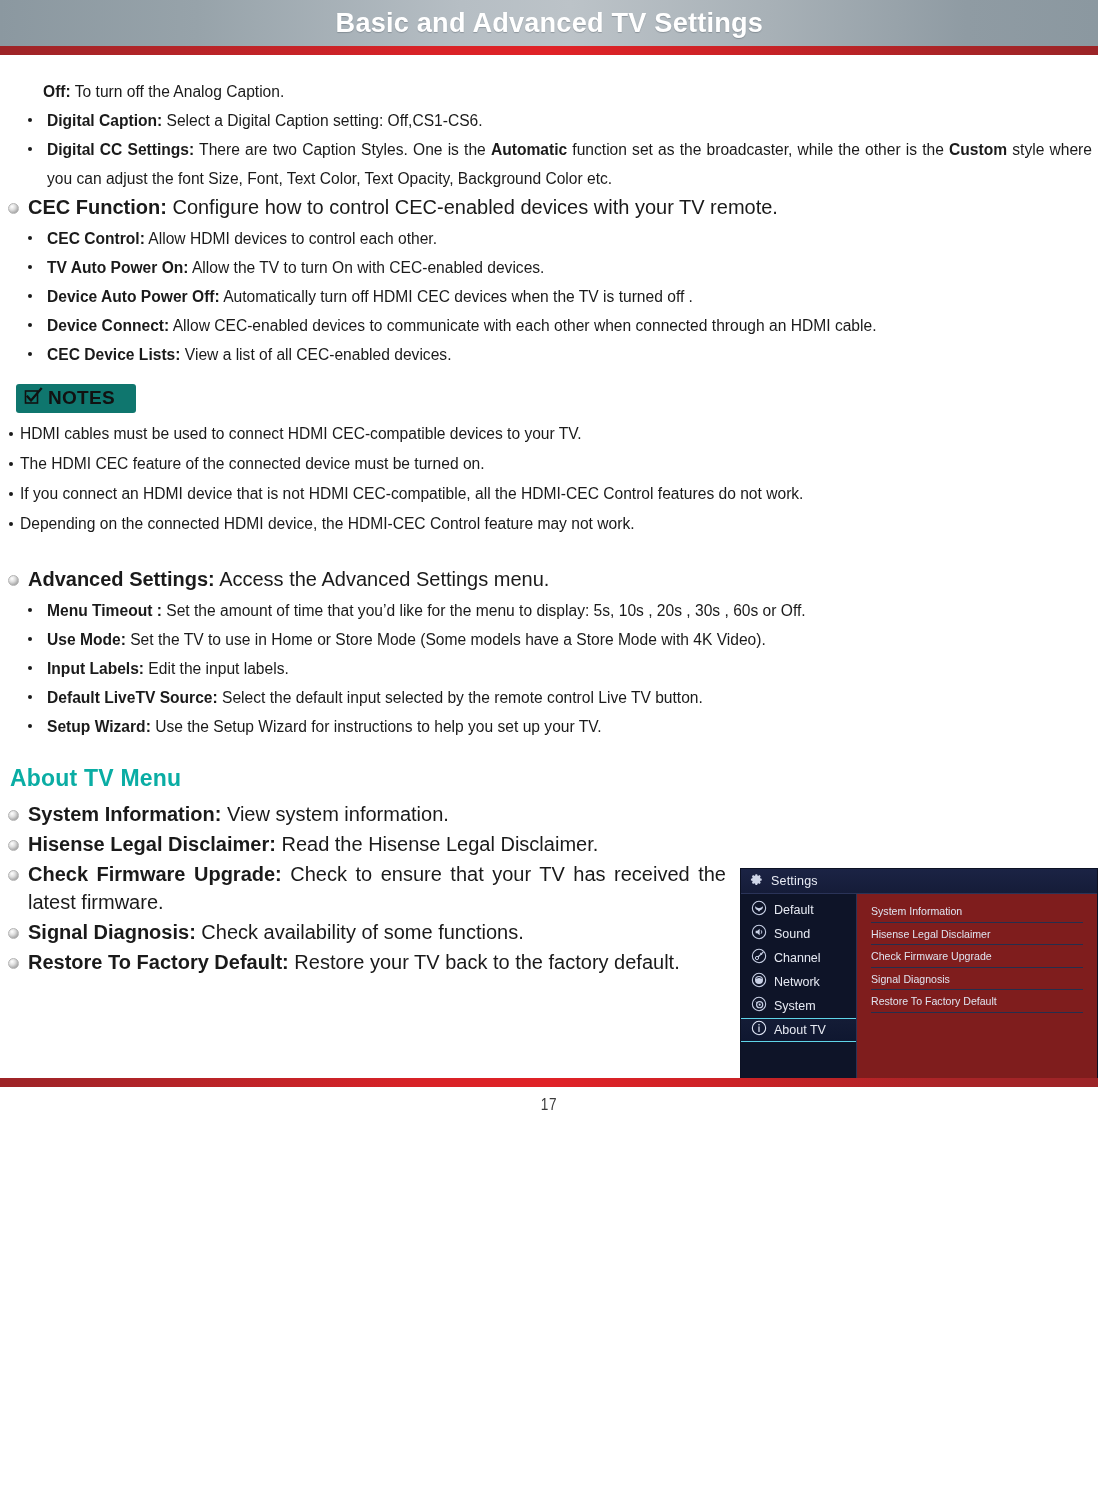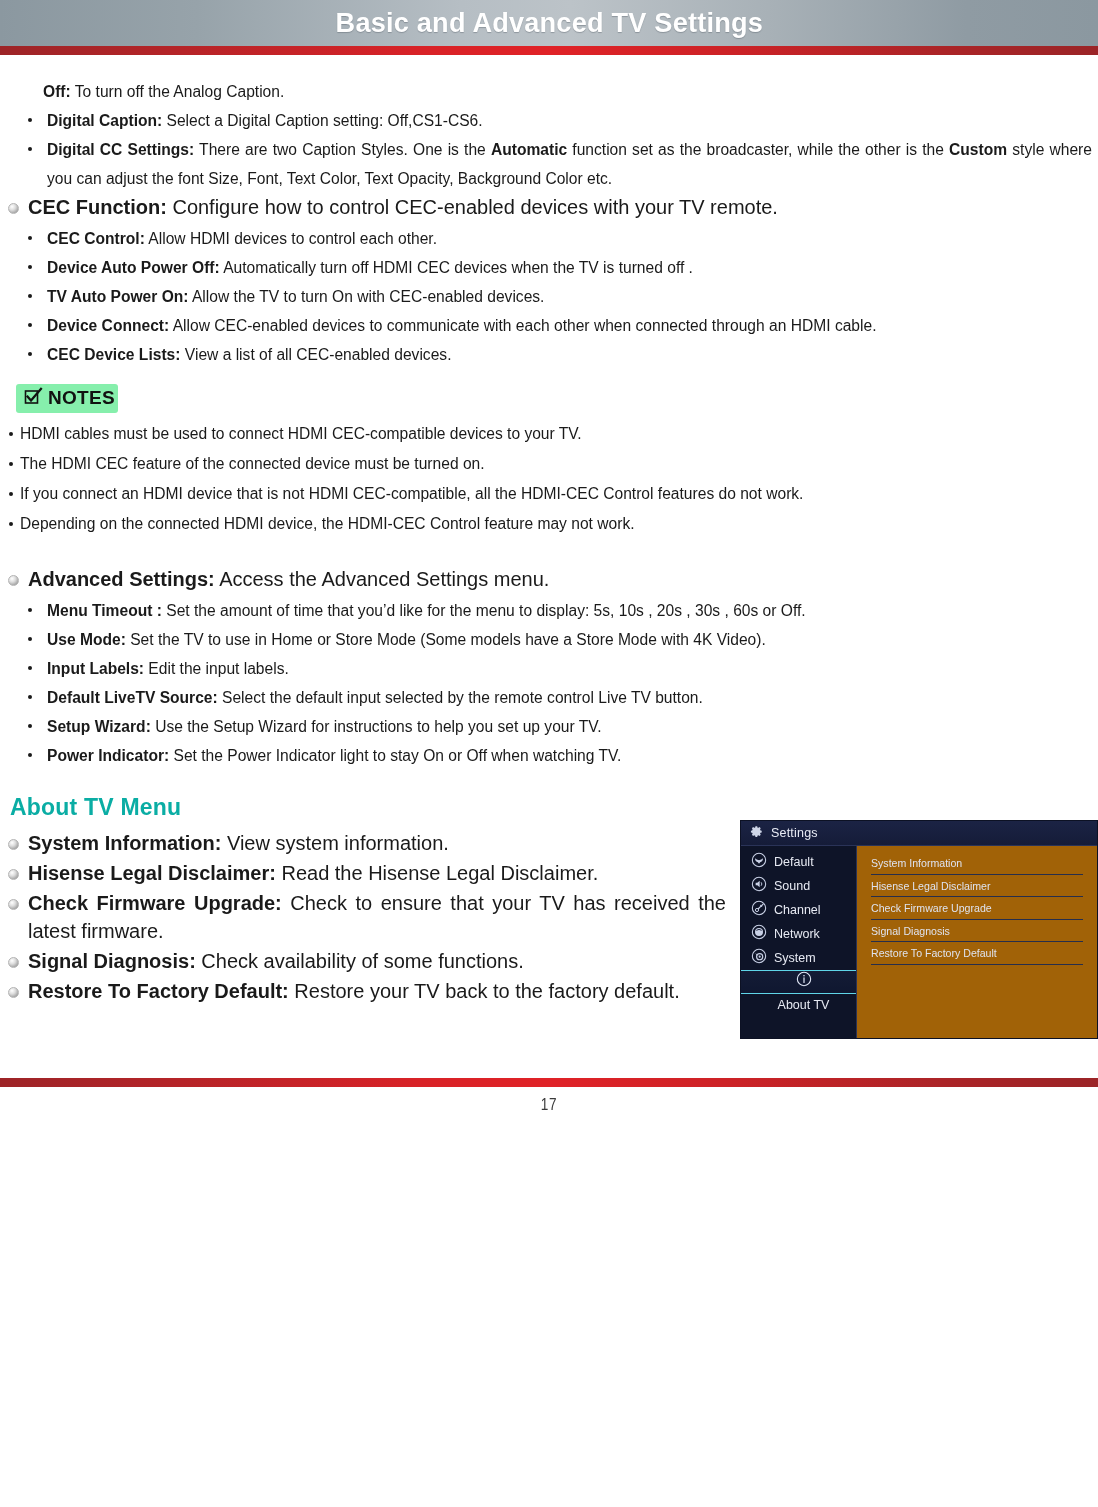--- a/index.html
+++ b/index.html
@@ -96,23 +96,23 @@
   b, .b { font-weight: bold; }
 
   .justify { text-align: justify; }
   .l1.justify, .l2.justify { text-align: justify; }
 
   
   .notes-badge {
     display: inline-flex;
     align-items: center;
     gap: 5px;
-    background: #86efac;
+    background: #0f766e;
     border-radius: 3px;
-    padding: 3px 3px 4px 8px;
+    padding: 3px 21px 4px 8px;
     margin: 15px 0 6px 10px;
   }
   .notes-badge .chk { display: block; }
   .notes-label {
     font-size: 19px;
     font-weight: bold;
     color: #111;
     letter-spacing: 0.3px;
   }
   .note-line {
@@ -142,24 +142,24 @@
     letter-spacing: 0.2px;
   }
   .about-wrap { position: relative; }
   .about-list { width: 720px; }
   .about-list .l1 { line-height: 28px; }
 
   
   .osd {
     position: absolute;
     left: 740px;
-    top: 820px;
+    top: 868px;
     width: 358px;
     height: 219px;
-    background: #a16207;
+    background: #7f1d1d;
     font-family: "Liberation Sans", sans-serif;
     overflow: hidden;
     border: 1px solid #0c1124;
   }
   .osd-header {
     height: 25px;
     background: linear-gradient(to bottom, #1b2344 0%, #151c38 100%);
     display: flex;
     align-items: center;
     padding-left: 8px;
@@ -182,21 +182,20 @@
     display: flex;
     align-items: center;
     gap: 7px;
     height: 24px;
     padding-left: 10px;
   }
   .osd-item.active {
     border-top: 1px solid #5fd5e8;
     border-bottom: 1px solid #5fd5e8;
     background: linear-gradient(to bottom, #141c36 0%, #0f1730 100%);
-    flex-direction: column;
   }
   .osd-item-label {
     color: #e7eaf3;
     font-size: 12.5px;
     white-space: nowrap;
   }
   .osd-main { flex: 1; padding: 6px 14px 0 14px; }
   .osd-row {
     color: #dfe3ef;
     font-size: 10.6px;
@@ -263,25 +262,25 @@
       <span class="sphere"></span>
       <b>CEC Function:</b><span> Configure how to control CEC-enabled devices with your TV remote.</span>
     </div>
 
     <div class="l2">
       <span class="dot"></span>
       <b>CEC Control:</b><span> Allow HDMI devices to control each other.</span>
     </div>
     <div class="l2">
       <span class="dot"></span>
+      <b>TV Auto Power On:</b><span> Allow the TV to turn On with CEC-enabled devices.</span>
+    </div>
+    <div class="l2">
+      <span class="dot"></span>
       <b>Device Auto Power Off:</b><span> Automatically turn off HDMI CEC devices when the TV is turned off .</span>
-    </div>
-    <div class="l2">
-      <span class="dot"></span>
-      <b>TV Auto Power On:</b><span> Allow the TV to turn On with CEC-enabled devices.</span>
     </div>
     <div class="l2">
       <span class="dot"></span>
       <b>Device Connect:</b><span> Allow CEC-enabled devices to communicate with each other when connected through an HDMI cable.</span>
     </div>
     <div class="l2">
       <span class="dot"></span>
       <b>CEC Device Lists:</b><span> View a list of all CEC-enabled devices.</span>
     </div>
 
@@ -334,24 +333,20 @@
       <b>Input Labels:</b><span> Edit the input labels.</span>
     </div>
     <div class="l2">
       <span class="dot"></span>
       <b>Default LiveTV Source:</b><span> Select the default input selected by the remote control Live TV button.</span>
     </div>
     <div class="l2">
       <span class="dot"></span>
       <b>Setup Wizard:</b><span> Use the Setup Wizard for instructions to help you set up your TV.</span>
     </div>
-    <div class="l2">
-      <span class="dot"></span>
-      <b>Power Indicator:</b><span> Set the Power Indicator light to stay On or Off when watching TV.</span>
-    </div>
 
     
     <div class="section-heading">About TV Menu</div>
 
     <div class="about-wrap">
       <div class="about-list">
         <div class="l1">
           <span class="sphere"></span>
           <b>System Information:</b><span> View system information.</span>
         </div>

